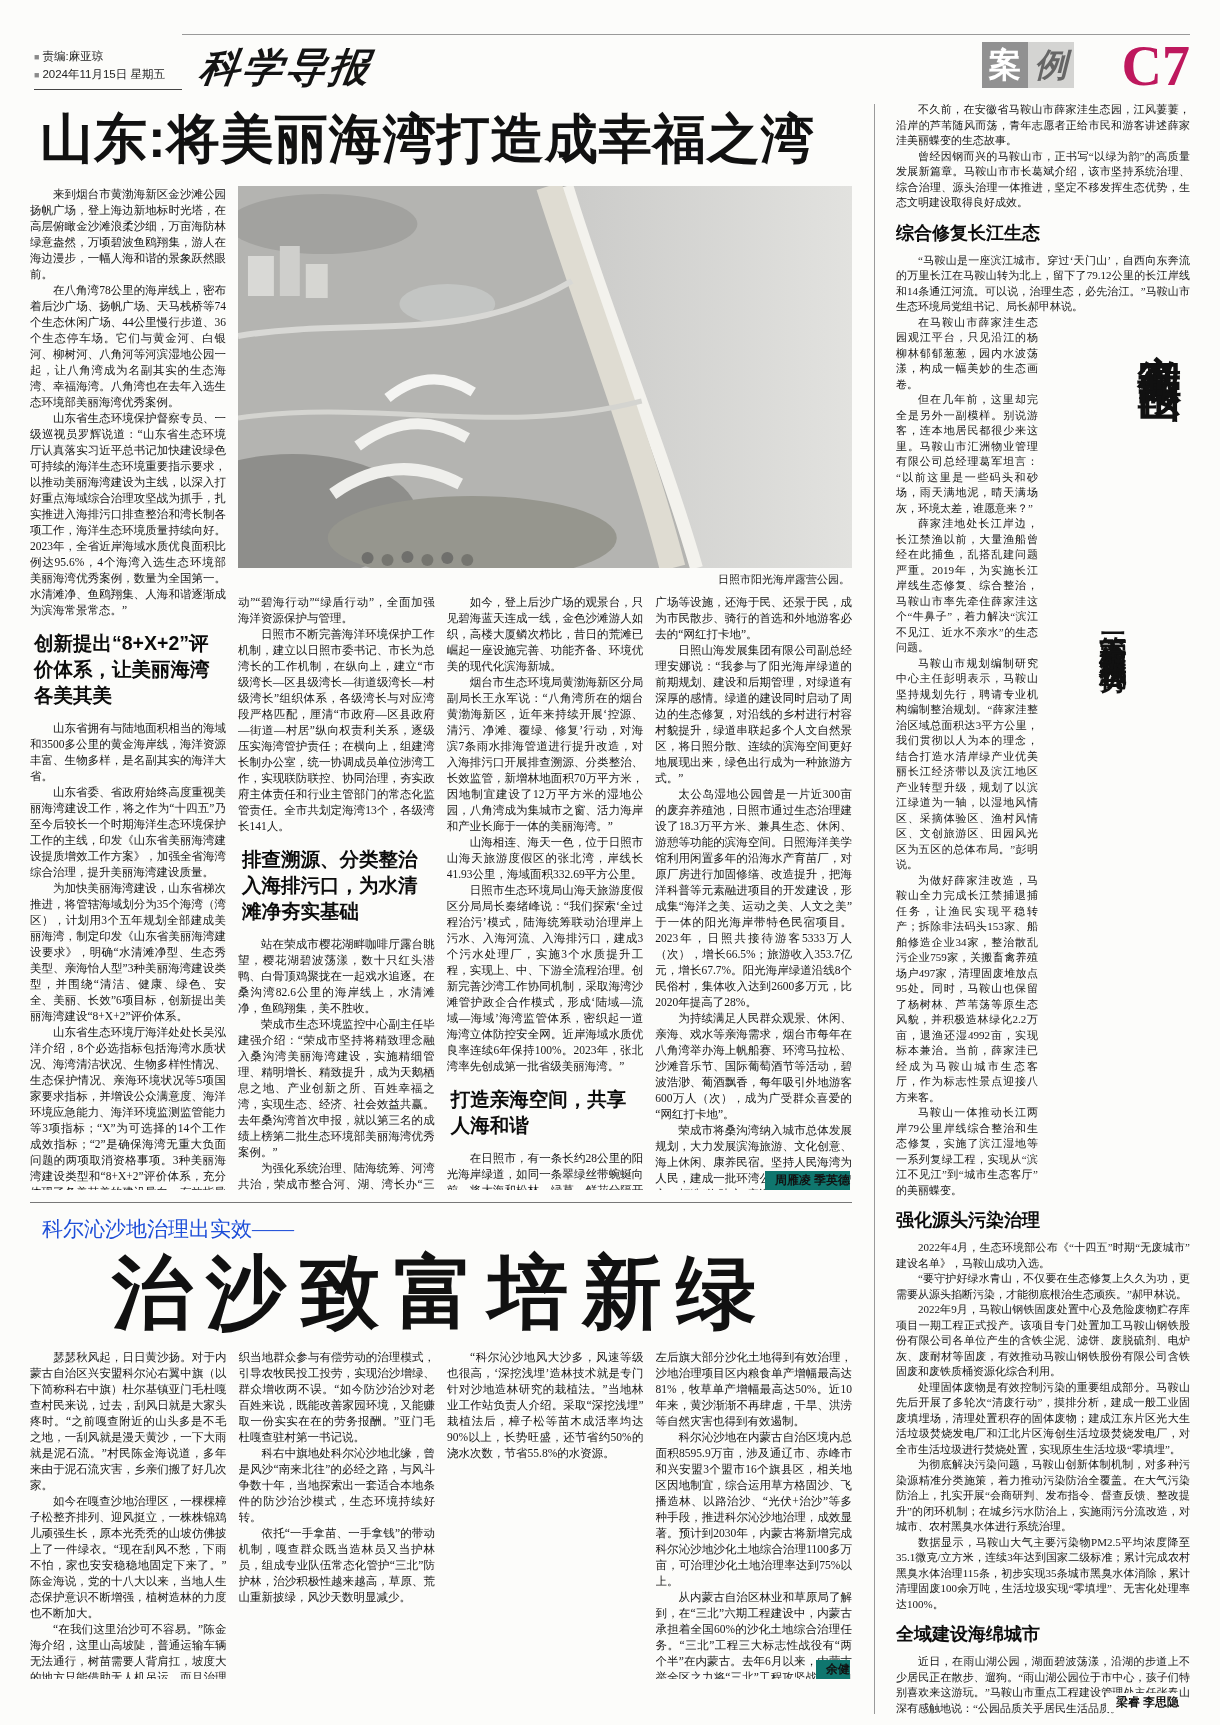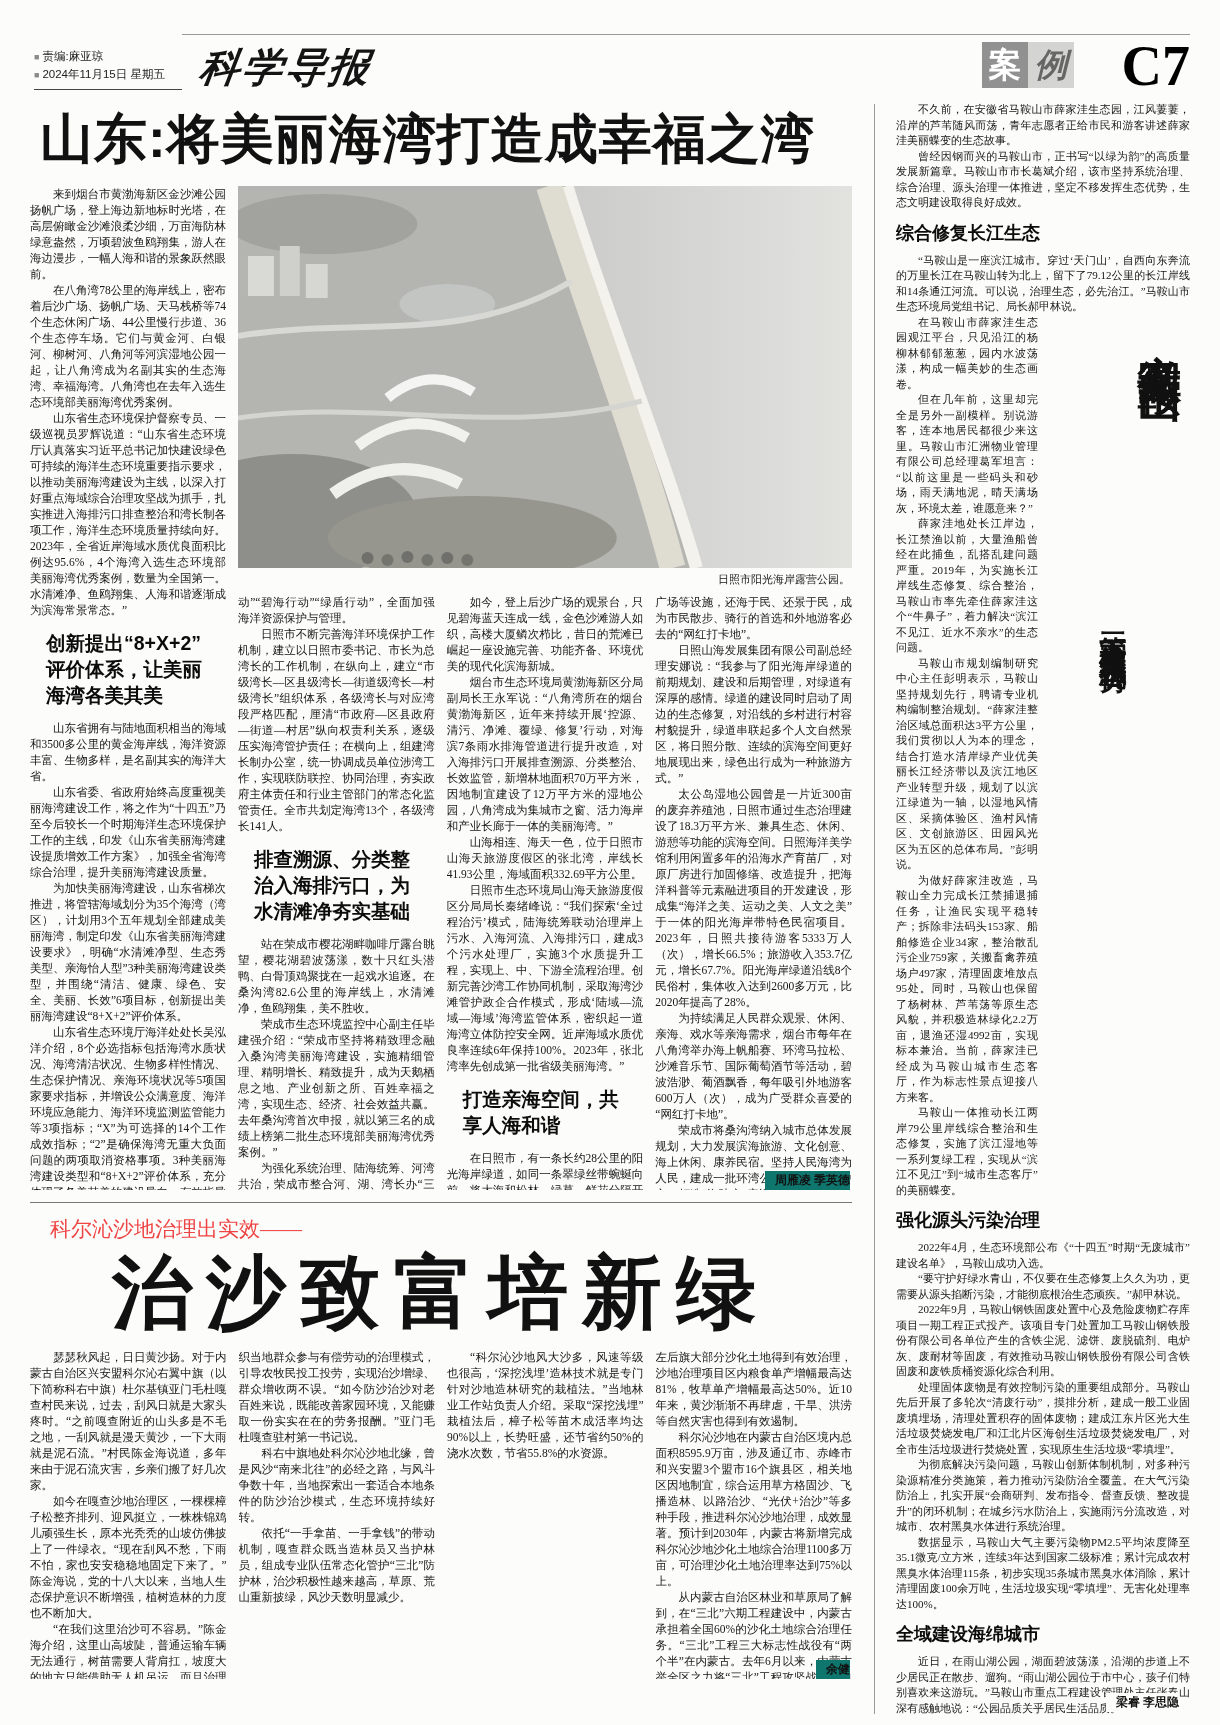--- a/index.html
+++ b/index.html
@@ -14,47 +14,47 @@
         border-bottom:1px solid #444;padding-bottom:5px;width:148px;}
   .sq{color:#8a8a8a;font-size:9px;margin-right:3px;}
   .masthead{position:absolute;left:170px;top:14px;font-size:40px;font-weight:700;font-style:italic;
         letter-spacing:3px;transform:skewX(-8deg);color:#141414;}
   .badge{position:absolute;right:116px;top:16px;display:flex;}
   .badge .b{width:46px;height:46px;text-align:center;line-height:46px;font-size:33px;
         font-weight:700;font-family:"Liberation Sans","DejaVu Sans",sans-serif;}
   .badge .b1{background:#919191;color:#fff;}
   .badge .b2{background:#d4d4d2;color:#666;font-style:italic;font-family:"Liberation Serif",serif;}
   .page-number{position:absolute;right:0;top:8px;font-size:56px;font-weight:700;
-        font-family:"Liberation Serif","DejaVu Serif",serif;color:#000000;}
+        font-family:"Liberation Serif","DejaVu Serif",serif;color:#be185d;}
   
   .content{display:flex;margin-top:6px;height:1612px;}
   .left-region{width:822px;display:flex;flex-direction:column;}
   .v-divider{width:1px;background:#9a9a9a;margin:2px 21px 0 22px;}
   .right-region{flex:1;min-width:0;}
   
   .main-headline{font-family:"Liberation Sans","DejaVu Sans",sans-serif;font-weight:900;
         font-size:53px;letter-spacing:1px;line-height:1.25;margin:4px 0 14px 10px;white-space:nowrap;}
   .main-body{display:flex;gap:12px;height:1004px;}
   .col{width:196px;overflow:hidden;}
   .main-right{flex:1;display:flex;flex-direction:column;min-width:0;}
   .photo-wrap{height:382px;background:#c5c5c2;position:relative;overflow:hidden;}
   .photo-wrap svg{display:block;width:100%;height:100%;}
   .photo-caption{height:22px;text-align:right;font-size:11px;color:#222;padding:4px 2px 0;}
   .cols3{display:flex;gap:12px;flex:1;position:relative;min-height:0;}
   .cols3 .col{flex:1;width:auto;}
   .para{margin:0;text-indent:2em;text-align:justify;font-size:11.5px;line-height:16px;color:#161616;}
   .para.cont{text-indent:0;}
   .subhead{font-family:"Liberation Sans","DejaVu Sans",sans-serif;font-weight:800;
-        font-size:19.5px;line-height:26px;margin:12px 16px;color:#0c0c0c;}
+        font-size:19.5px;line-height:26px;margin:12px 4px;color:#0c0c0c;}
   .byline{position:absolute;right:2px;bottom:0;background:#0f766e;padding:1px 0 1px 10px;
         font-weight:700;font-size:12px;}
   
   .sand-section{margin-top:12px;border-top:1px solid #777;padding-top:8px;flex:1;
         display:flex;flex-direction:column;min-height:0;}
-  .kicker{font-size:21px;color:#ef4444;margin:4px 0 2px 20px;}
+  .kicker{font-size:21px;color:#1d4ed8;margin:4px 0 2px 12px;}
   .sand-headline{font-family:"Liberation Serif","DejaVu Serif",serif;font-weight:700;
         font-size:80px;letter-spacing:14px;text-align:center;line-height:1.15;margin:2px 0 10px;}
   .sand-cols{display:flex;gap:12px;height:330px;position:relative;min-height:0;}
   .sand-cols .col{flex:1;width:auto;}
   
   .ra-body{height:100%;overflow:hidden;position:relative;}
   .ra-body .para{font-size:11px;line-height:15.5px;}
   .ra-body .subhead{font-size:18px;line-height:24px;margin:10px 0 8px;}
   .ra-mid{position:relative;padding-right:152px;min-height:636px;}
   .vertical-headline{position:absolute;top:4px;right:0;width:148px;height:632px;

